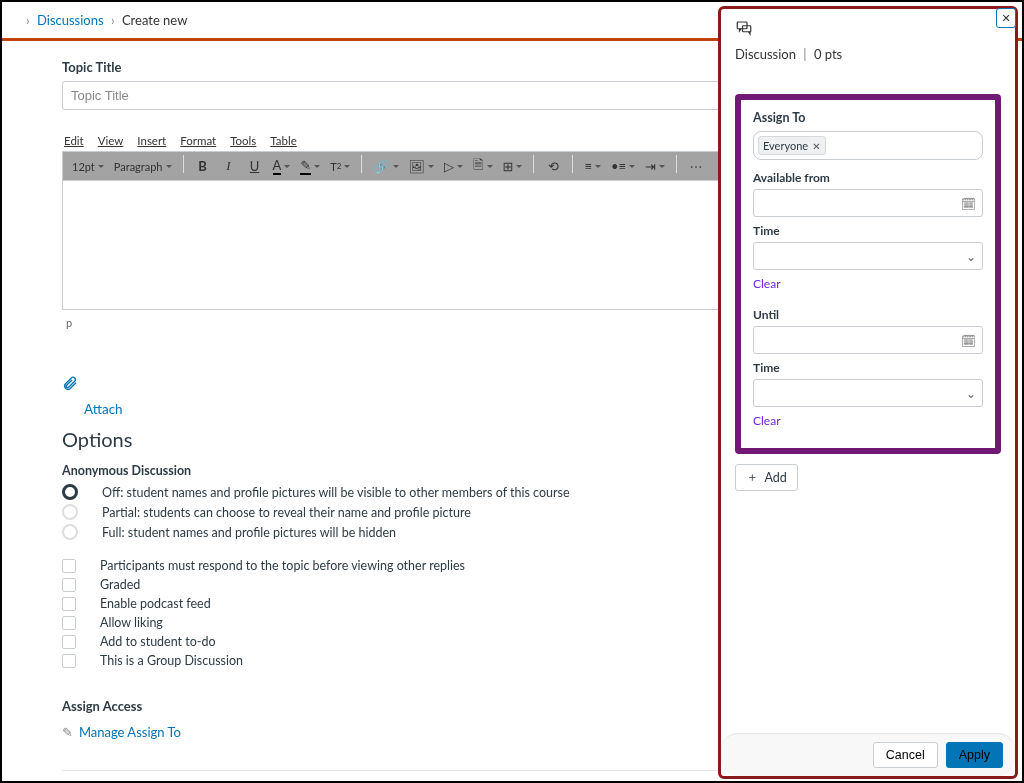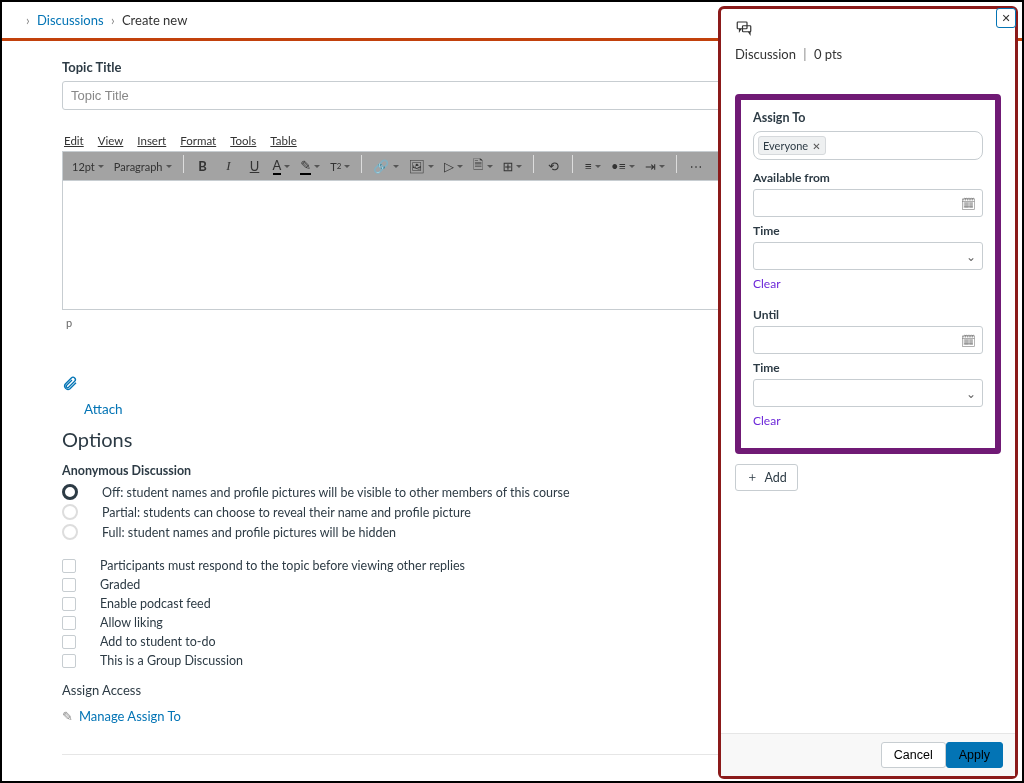--- a/index.html
+++ b/index.html
@@ -110,21 +110,21 @@
   .radio-outer {
     width:16px; height:16px; border:2px solid #888; border-radius:50%;
     display:flex; align-items:center; justify-content:center;
   }
   .radio-outer.selected { border-color:#2d3b45; border-width:3px;}
   .radio-outer.off { border-color:#ddd; }
   .check-box {
     width:14px; height:14px; border:1px solid #c7cdd1; border-radius:2px;
   }
 
-  .assign-access { font-weight:400; font-size:13px; margin-top:14px;}
+  .assign-access { font-weight:700; font-size:13px; margin-top:30px;}
   .manage-row { display:flex; align-items:center; gap:6px; margin-top:10px; cursor:pointer;}
   .manage-row .pencil { color:#888; }
   .manage-row .manage-link { color:#0374b5; font-size:13px; }
 
   .divider { border-top:1px solid #e6e6e6; margin-top:30px; }
 
   
   .panel {
     position: absolute;
     top: 4px; right: 4px;
@@ -184,22 +184,23 @@
   .add-btn {
     margin: 0 14px; border:1px solid #c7cdd1; border-radius:3px;
     padding:4px 10px; display:inline-flex; align-items:center; gap:6px;
     font-size:12.5px; cursor:pointer; background:#fff;
     width:fit-content;
   }
   .panel-footer {
     margin-top:auto;
     border-top:1px solid #e6e6e6;
     padding: 8px 12px;
-    display:flex; justify-content:flex-end; 
+    display:flex; justify-content:flex-end; gap:8px;
     background:#f8f8f8;
+    border-radius:17px;
   }
   .btn {
     border:1px solid #c7cdd1; border-radius:3px;
     padding:5px 12px; font-size:12.5px; cursor:pointer; background:#fff;
   }
   .btn-primary {
     background:#0374b5; border-color:#0374b5; color:#000000;
   }
 </style>
 </head>

